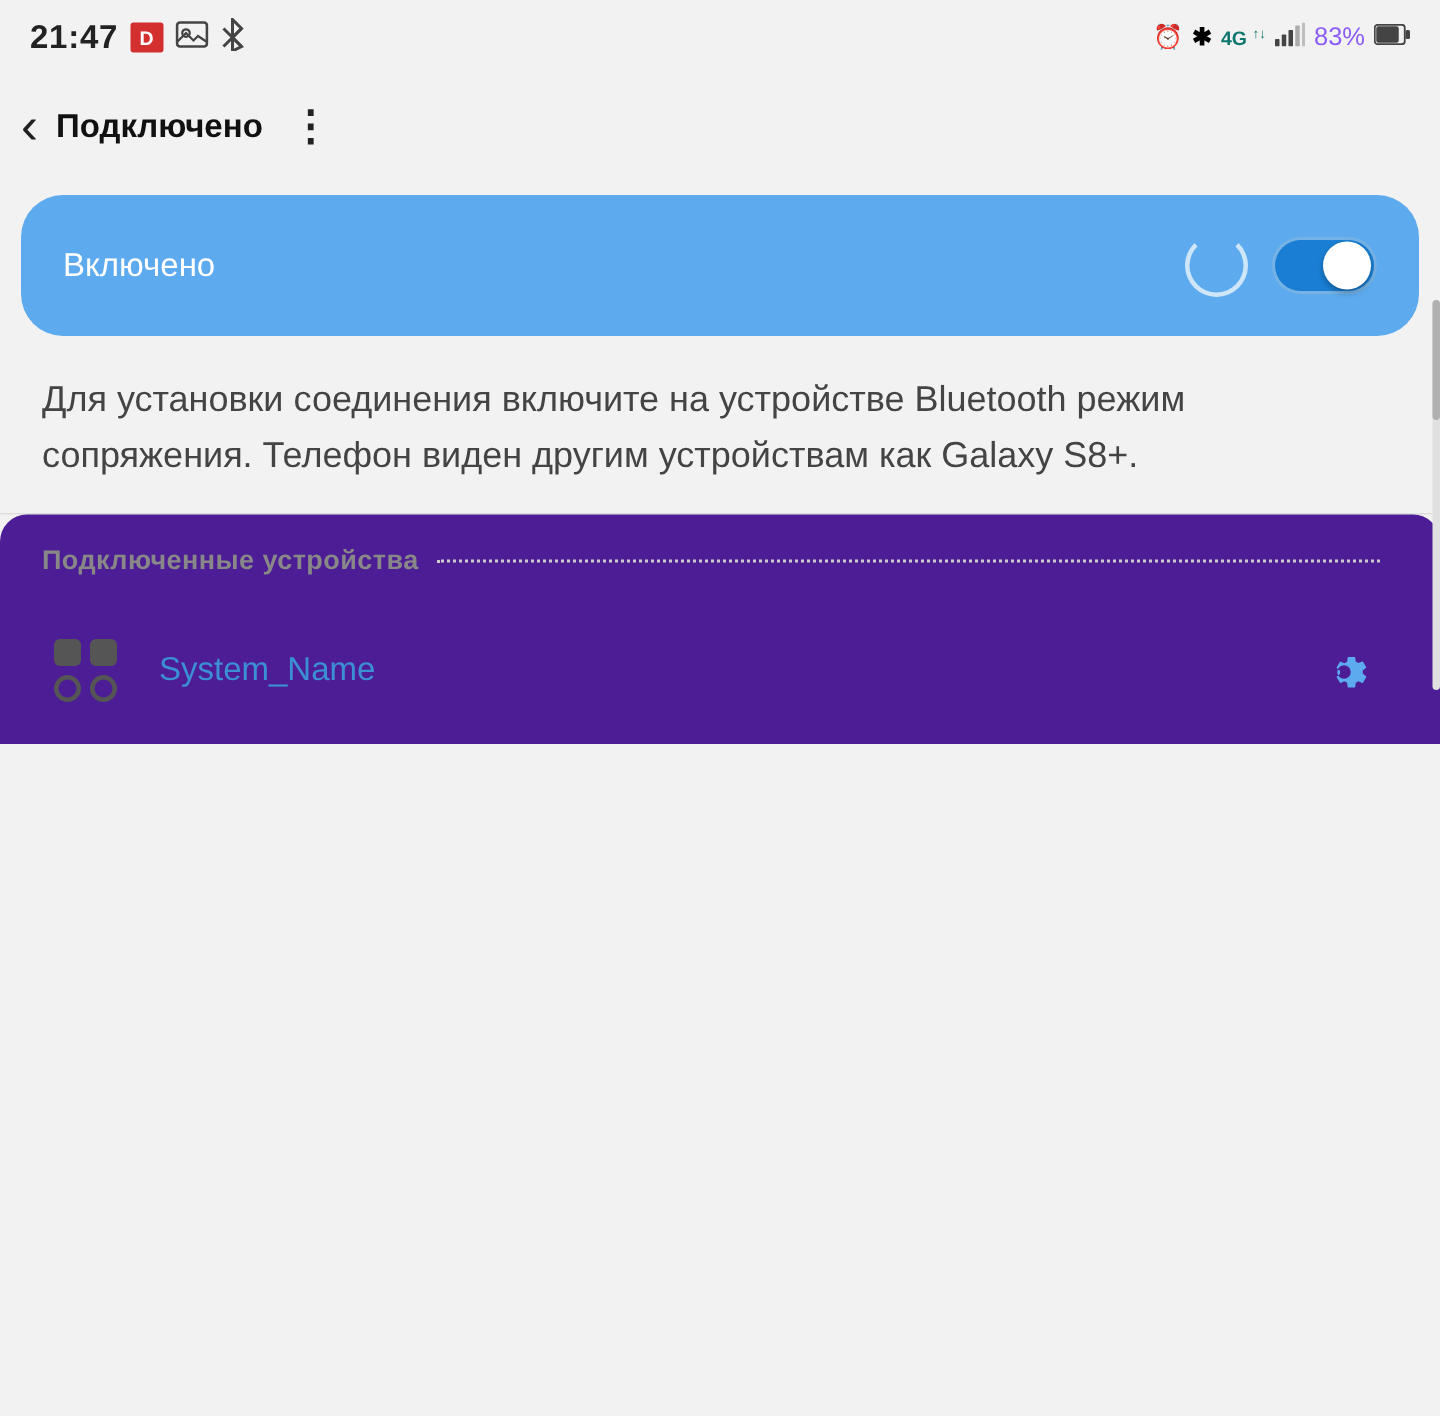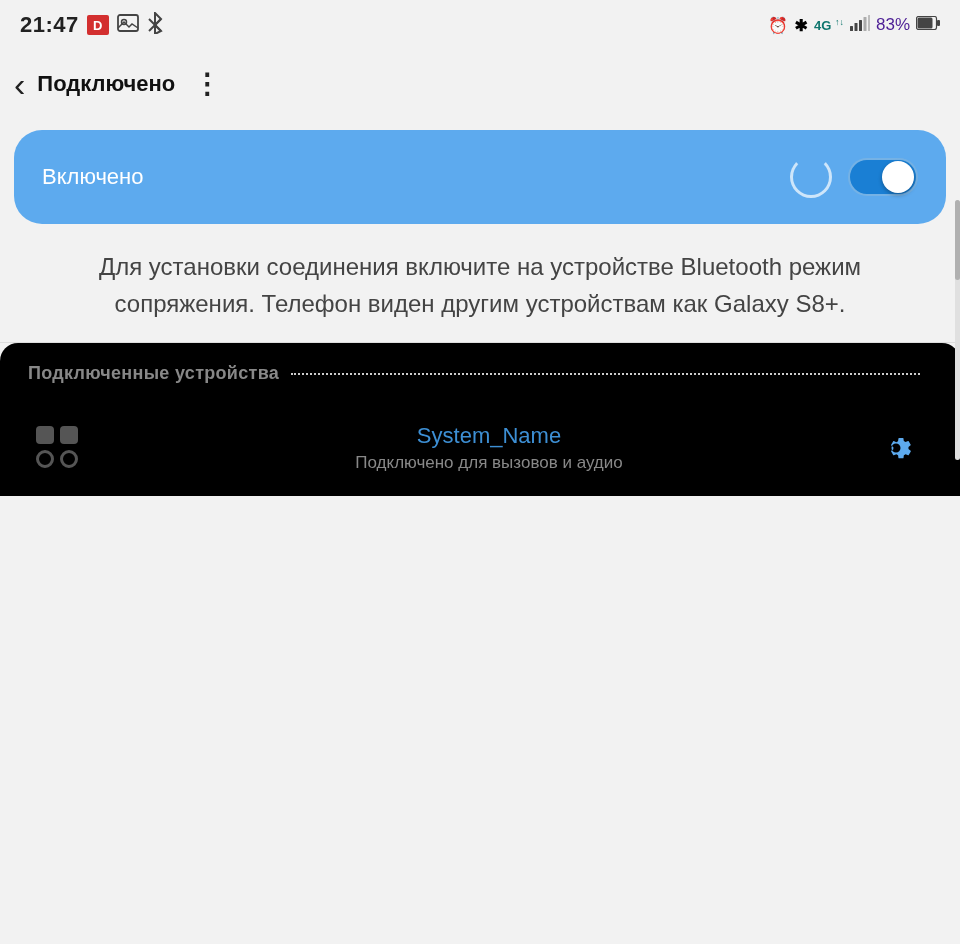--- a/index.html
+++ b/index.html
@@ -59,21 +59,21 @@
     }
 
     .status-right {
       display: flex;
       align-items: center;
       gap: 6px;
     }
 
     .status-battery {
       font-size: 17px;
-      color: #4c1d95;
+      color: #8b5cf6;
       font-weight: 500;
     }
 
     
     .header {
       display: flex;
       align-items: center;
       padding: 12px 20px 12px 14px;
       background: #f2f2f2;
       height: 72px;
@@ -179,21 +179,21 @@
 
     
     .divider {
       height: 1px;
       background: #ddd;
       margin: 0 0;
     }
 
     
     .connected-section {
-      background: #000000;
+      background: #4c1d95;
       margin-top: 0;
       padding: 20px 40px 0 28px;
       border-radius: 18px 18px 0 0;
     }
 
     .connected-header {
       display: flex;
       align-items: center;
       margin-bottom: 16px;
     }
@@ -278,21 +278,20 @@
       width: 5px;
       height: 80px;
       background: #b0b0b0;
       border-radius: 3px;
       position: absolute;
       top: 0;
     }
 
     .page-wrapper {
       position: relative;
-      text-align: center;
     }
   </style>
 </head>
 <body>
 
 <div class="page-wrapper">
 
   <div class="status-bar">
     <div class="status-left">
       <span class="status-time">21:47</span>
@@ -374,21 +373,20 @@
         <div class="device-grid-icon">
 
           <div style="background:#555; border-radius:4px; width:18px; height:18px;"></div>
           <div style="background:#555; border-radius:4px; width:18px; height:18px;"></div>
           <div style="background:transparent; border:3px solid #555; border-radius:50%; width:18px; height:18px;"></div>
           <div style="background:transparent; border:3px solid #555; border-radius:50%; width:18px; height:18px;"></div>
         </div>
       </div>
       <div class="device-info">
         <div class="device-name">System_Name</div>
-        <div class="device-status">Подключено для вызовов и аудио</div>
       </div>
       <div class="device-settings-btn">
 
         <svg width="36" height="36" viewBox="0 0 36 36" fill="#5daaee">
           <path d="M18 22.5a4.5 4.5 0 1 1 0-9 4.5 4.5 0 0 1 0 9zm12.5-4.5c0-.34-.02-.67-.05-1l2.15-1.68a.5.5 0 0 0 .12-.64l-2.04-3.54a.5.5 0 0 0-.61-.22l-2.54 1.02a7.5 7.5 0 0 0-1.73-1l-.38-2.7A.49.49 0 0 0 25 8h-4.08a.49.49 0 0 0-.49.43l-.38 2.7a7.43 7.43 0 0 0-1.73 1L15.8 11.1a.5.5 0 0 0-.61.22L13.15 14.86a.49.49 0 0 0 .12.64l2.15 1.68c-.03.33-.05.66-.05 1s.02.67.05 1l-2.15 1.68a.5.5 0 0 0-.12.64l2.04 3.54a.5.5 0 0 0 .61.22l2.54-1.02c.54.39 1.12.72 1.73 1l.38 2.7c.06.25.28.43.49.43H25a.49.49 0 0 0 .49-.43l.38-2.7a7.43 7.43 0 0 0 1.73-1l2.54 1.02a.5.5 0 0 0 .61-.22l2.04-3.54a.49.49 0 0 0-.12-.64L30.45 19c.03-.33.05-.66.05-1z"></path>
         </svg>
       </div>
     </div>
   </div>
 

